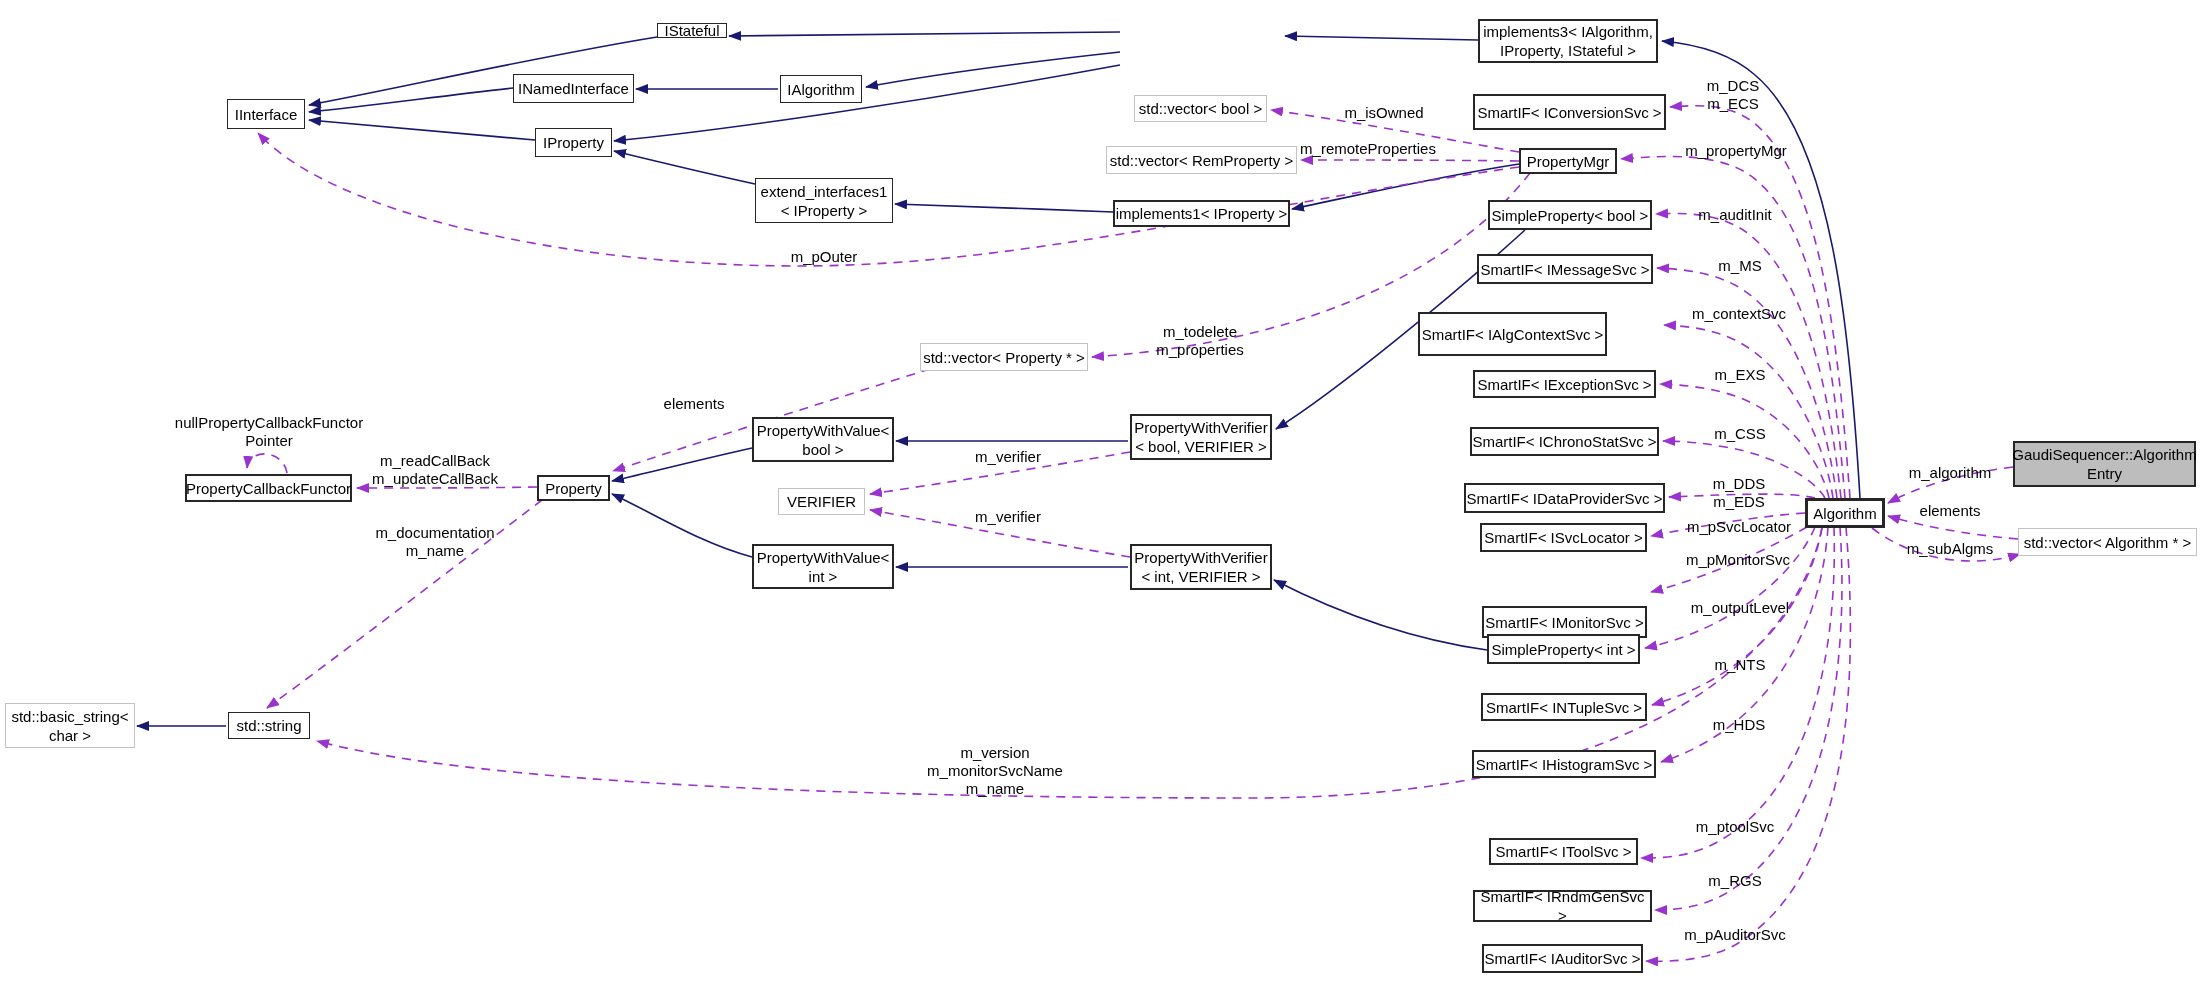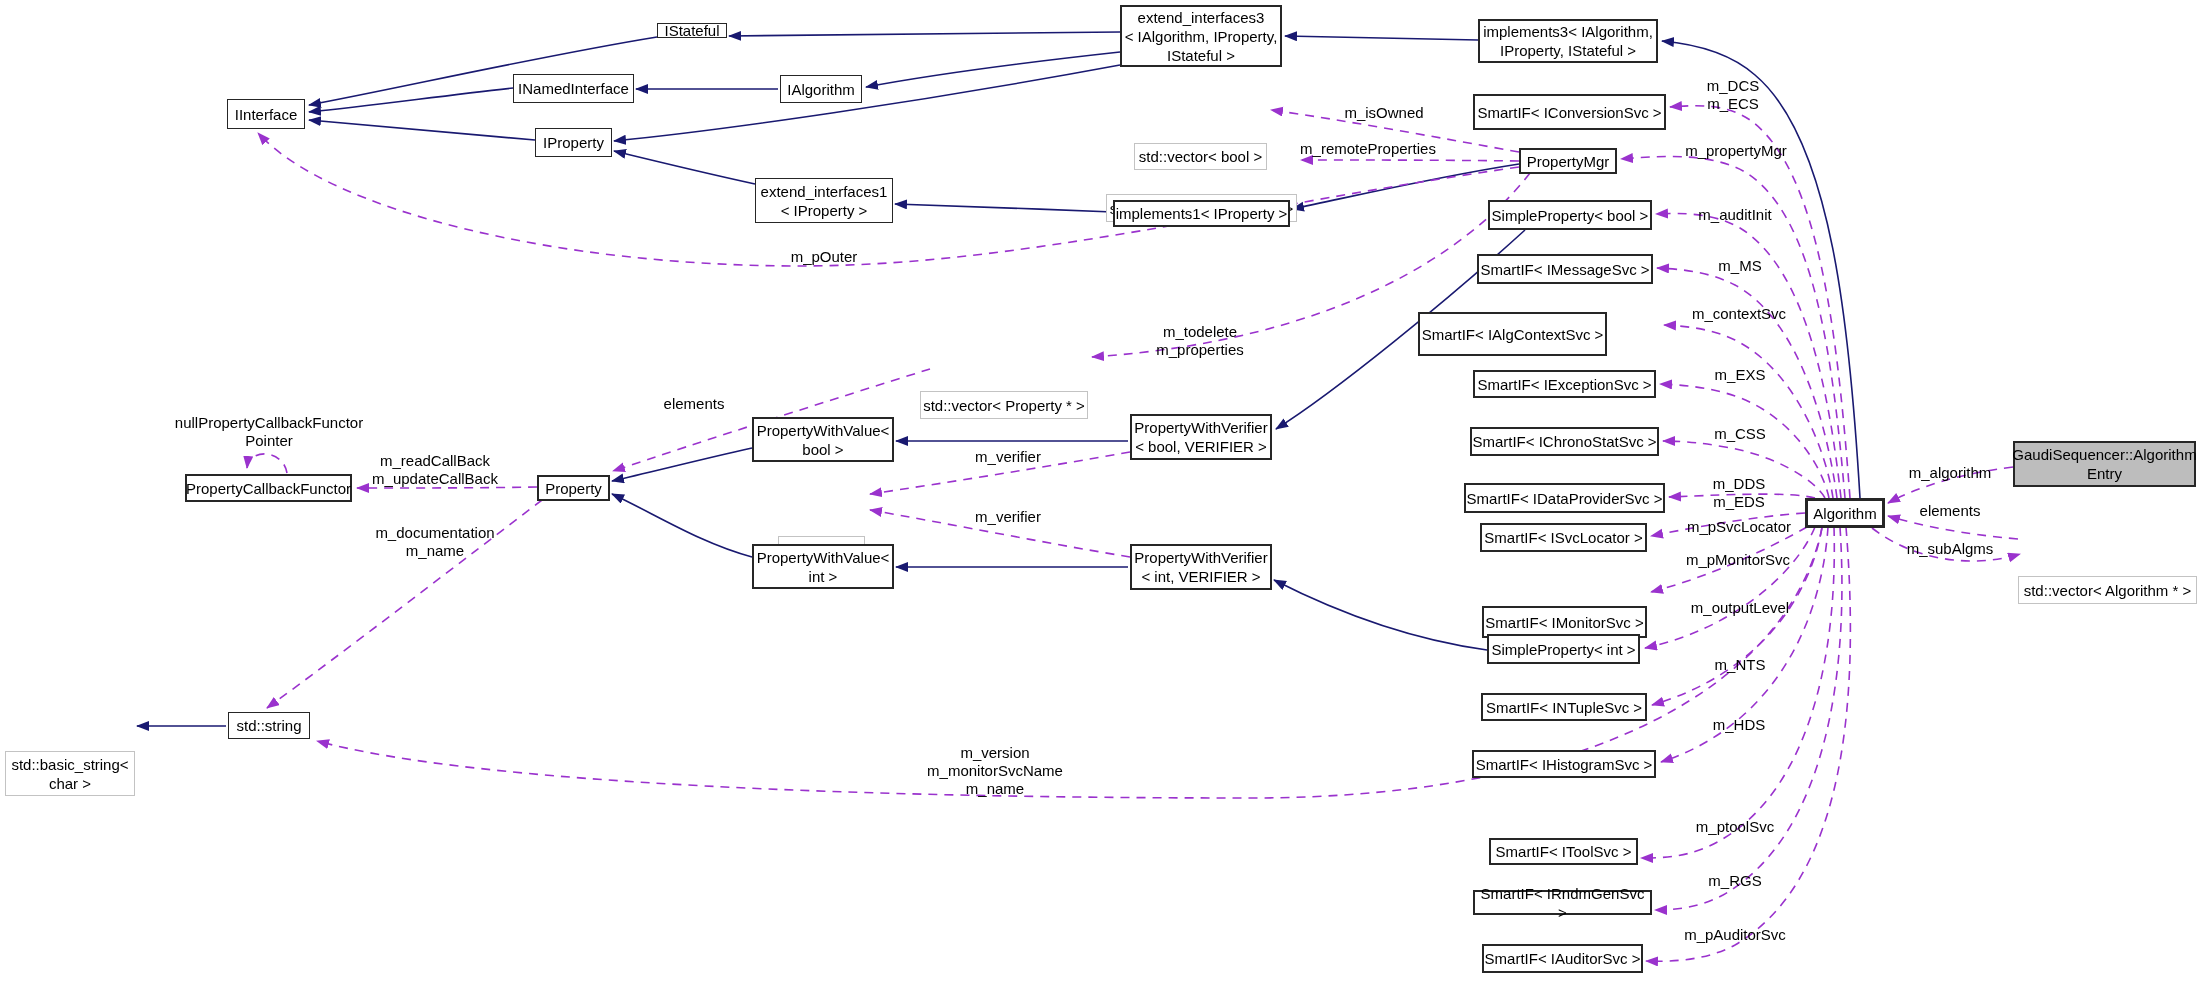--- a/index.html
+++ b/index.html
@@ -20,21 +20,21 @@
   .arrow-solid  { fill:var(--solid_edge); }
   .arrow-dashed { fill:var(--dashed_edge); }
   .node {
     position:absolute; box-sizing:border-box; background:#ffffff;
     border:2px solid var(--node_border);
     display:flex; align-items:center; justify-content:center;
     text-align:center; white-space:pre-line;
     font-size:15px; line-height:19px;
   }
   .node.thin { border-width:1.5px; }
-  .node.tpl  { border:1.5px solid var(--template_border);margin-top:48px; }
+  .node.tpl  { border:1.5px solid var(--template_border); }
   .node.hub  { border-width:3px; }
   .node.current { background:var(--highlight_fill); }
   .elabel {
     position:absolute; transform:translate(-50%,-50%);
     white-space:pre; text-align:center;
     font-size:15px; line-height:18px; color:#000;
   }
 </style>
 </head>
 <body>
@@ -103,23 +103,20 @@
     <path class="edge-dashed" marker-end="url(#arrD)" d="M 1872 528 C 1916 562, 1975 568, 2020 554"></path>
   </svg>
 
   <div class="node thin" style="left:227px;top:99px;width:78px;height:30px">IInterface</div>
   <div class="node thin" style="left:657px;top:23px;width:70px;height:15px">IStateful</div>
   <div class="node thin" style="left:513px;top:74px;width:121px;height:29px">INamedInterface</div>
   <div class="node thin" style="left:780px;top:75px;width:82px;height:28px">IAlgorithm</div>
   <div class="node thin" style="left:535px;top:128px;width:77px;height:29px">IProperty</div>
   <div class="node thin" style="left:755px;top:178px;width:138px;height:45px">extend_interfaces1
 &lt; IProperty &gt;</div>
-  <div class="node" style="left:1120px;top:5px;width:162px;height:62px">extend_interfaces3
-&lt; IAlgorithm, IProperty,
-IStateful &gt;</div>
   <div class="node" style="left:1478px;top:19px;width:180px;height:44px">implements3&lt; IAlgorithm,
 IProperty, IStateful &gt;</div>
   <div class="node tpl" style="left:1134px;top:95px;width:133px;height:27px">std::vector&lt; bool &gt;</div>
   <div class="node" style="left:1473px;top:94px;width:193px;height:36px">SmartIF&lt; IConversionSvc &gt;</div>
   <div class="node tpl" style="left:1106px;top:146px;width:191px;height:28px">std::vector&lt; RemProperty &gt;</div>
   <div class="node" style="left:1519px;top:148px;width:98px;height:26px">PropertyMgr</div>
   <div class="node" style="left:1113px;top:200px;width:177px;height:27px">implements1&lt; IProperty &gt;</div>
   <div class="node" style="left:1488px;top:200px;width:164px;height:30px">SimpleProperty&lt; bool &gt;</div>
   <div class="node" style="left:1477px;top:254px;width:176px;height:30px">SmartIF&lt; IMessageSvc &gt;</div>
   <div class="node" style="left:1418px;top:312px;width:189px;height:44px">SmartIF&lt; IAlgContextSvc &gt;</div>
@@ -136,21 +133,21 @@
   <div class="node" style="left:1130px;top:414px;width:142px;height:46px">PropertyWithVerifier
 &lt; bool, VERIFIER &gt;</div>
   <div class="node" style="left:1130px;top:544px;width:142px;height:46px">PropertyWithVerifier
 &lt; int, VERIFIER &gt;</div>
   <div class="node" style="left:1480px;top:523px;width:167px;height:29px">SmartIF&lt; ISvcLocator &gt;</div>
   <div class="node" style="left:1482px;top:606px;width:165px;height:32px">SmartIF&lt; IMonitorSvc &gt;</div>
   <div class="node" style="left:1487px;top:634px;width:153px;height:30px">SimpleProperty&lt; int &gt;</div>
   <div class="node" style="left:1481px;top:693px;width:166px;height:28px">SmartIF&lt; INTupleSvc &gt;</div>
   <div class="node" style="left:1472px;top:750px;width:184px;height:28px">SmartIF&lt; IHistogramSvc &gt;</div>
   <div class="node" style="left:1489px;top:838px;width:149px;height:27px">SmartIF&lt; IToolSvc &gt;</div>
-  <div class="node" style="left:1473px;top:890px;width:179px;height:25px">SmartIF&lt; IRndmGenSvc &gt;</div>
+  <div class="node" style="left:1473px;top:890px;width:179px;height:32px">SmartIF&lt; IRndmGenSvc &gt;</div>
   <div class="node" style="left:1482px;top:944px;width:161px;height:29px">SmartIF&lt; IAuditorSvc &gt;</div>
   <div class="node hub" style="left:1805px;top:498px;width:80px;height:30px">Algorithm</div>
   <div class="node current" style="left:2013px;top:441px;width:183px;height:46px">GaudiSequencer::Algorithm
 Entry</div>
   <div class="node tpl" style="left:2018px;top:528px;width:179px;height:28px">std::vector&lt; Algorithm * &gt;</div>
   <div class="node" style="left:185px;top:474px;width:167px;height:28px">PropertyCallbackFunctor</div>
   <div class="node tpl" style="left:5px;top:703px;width:130px;height:45px">std::basic_string&lt;
 char &gt;</div>
   <div class="node thin" style="left:228px;top:712px;width:82px;height:27px">std::string</div>
 

